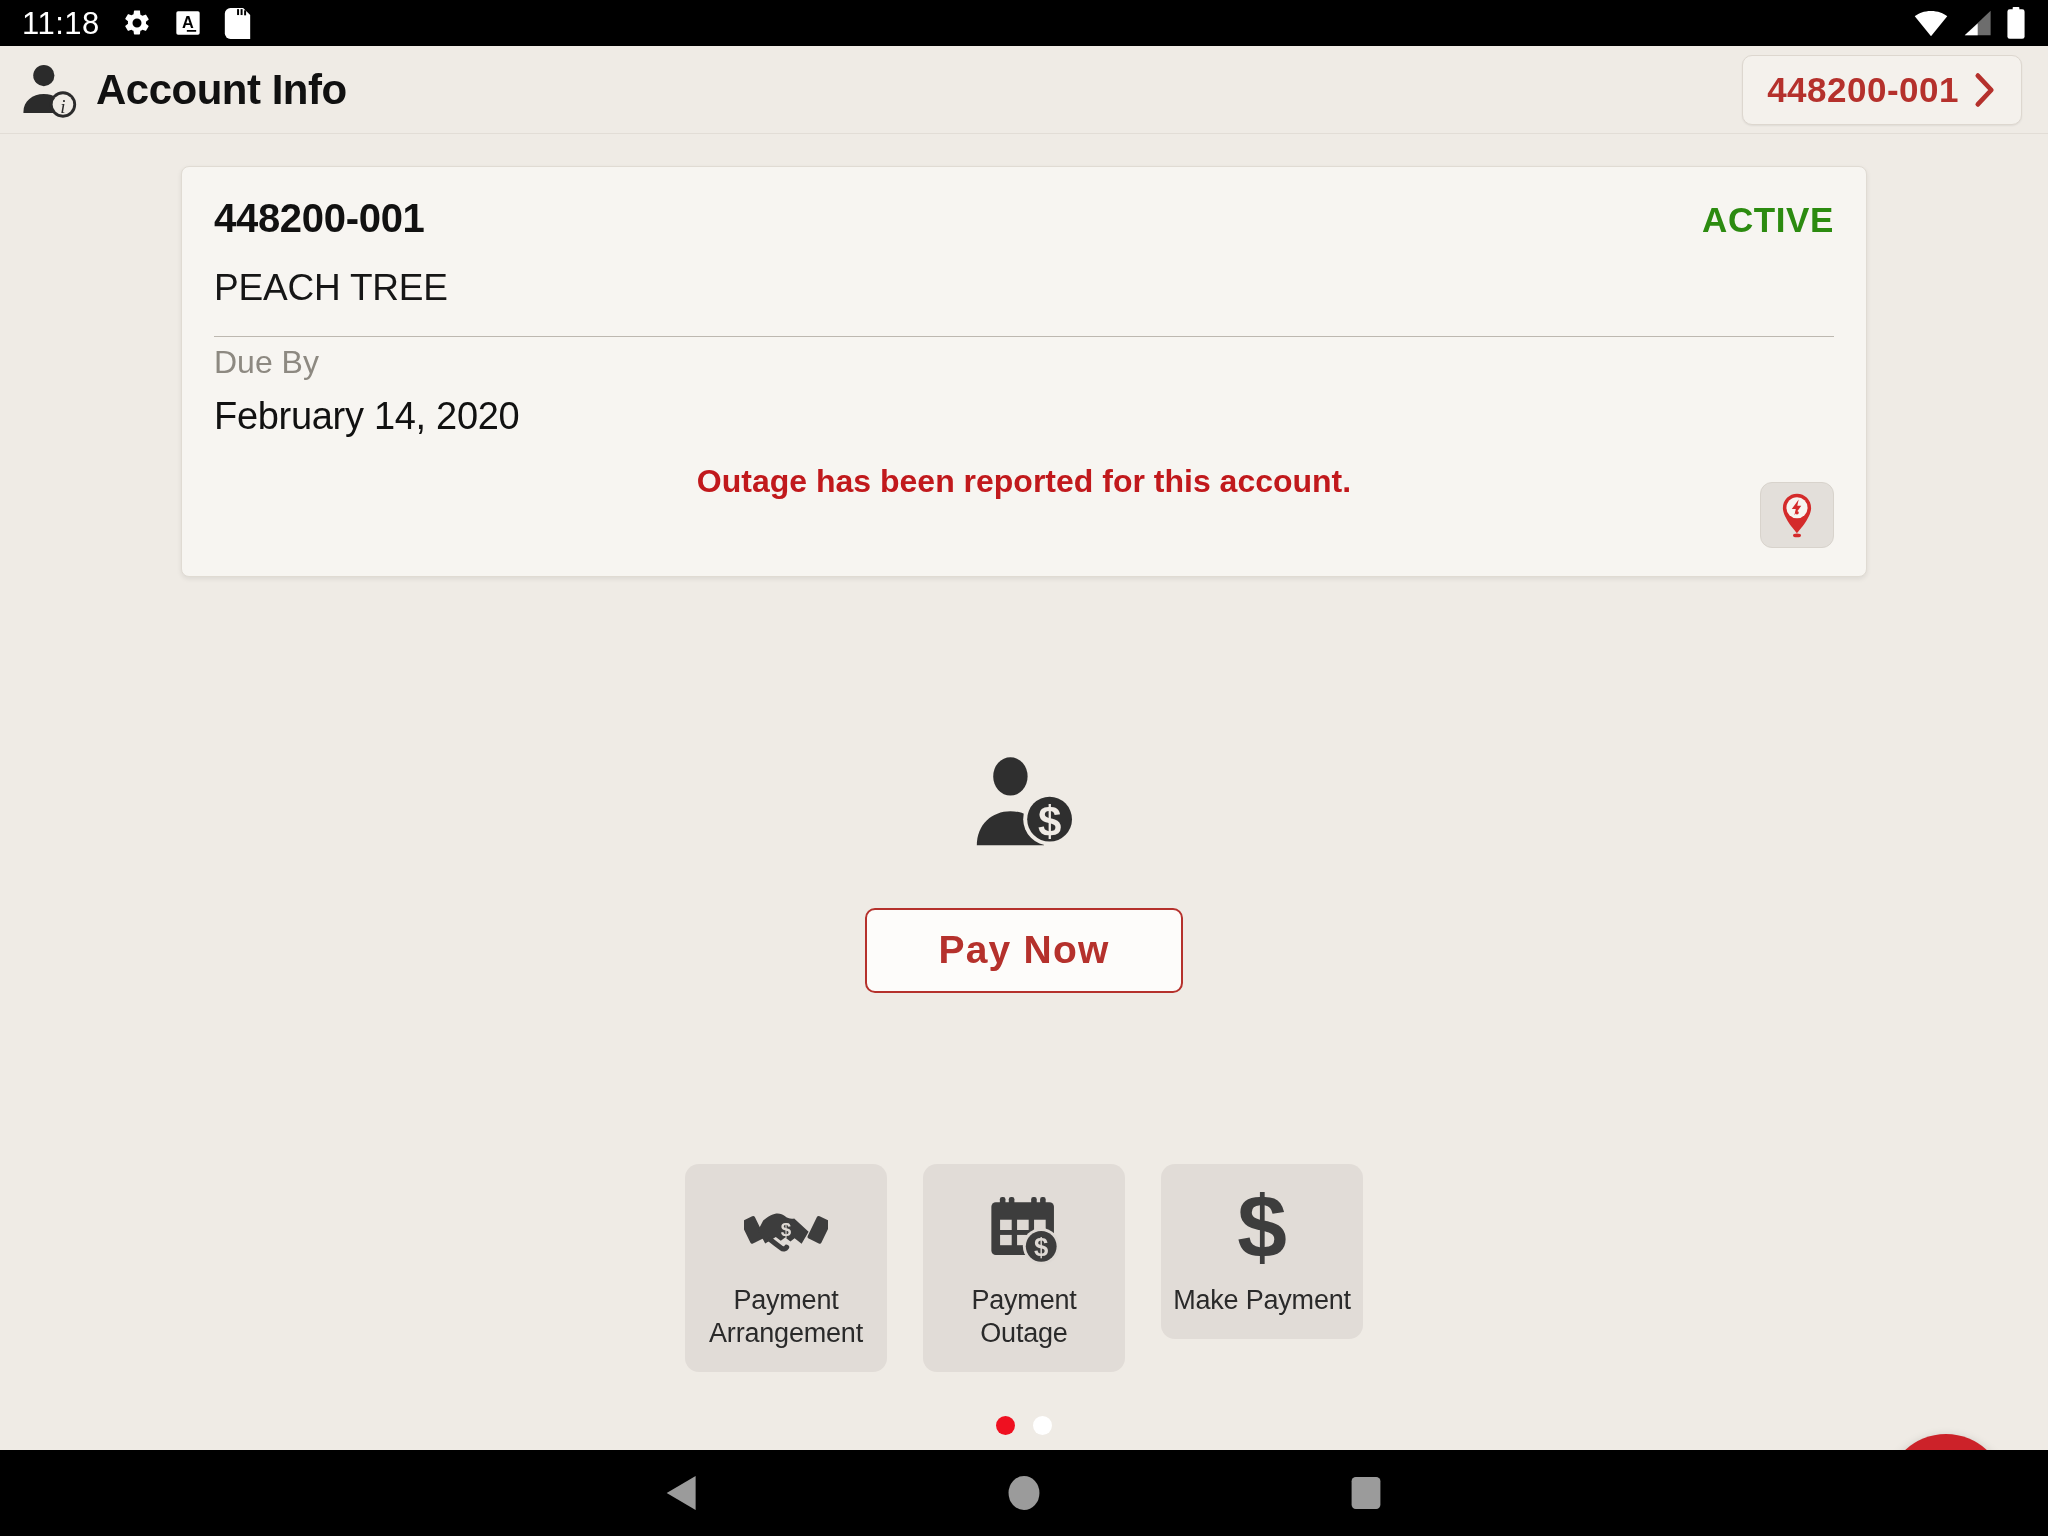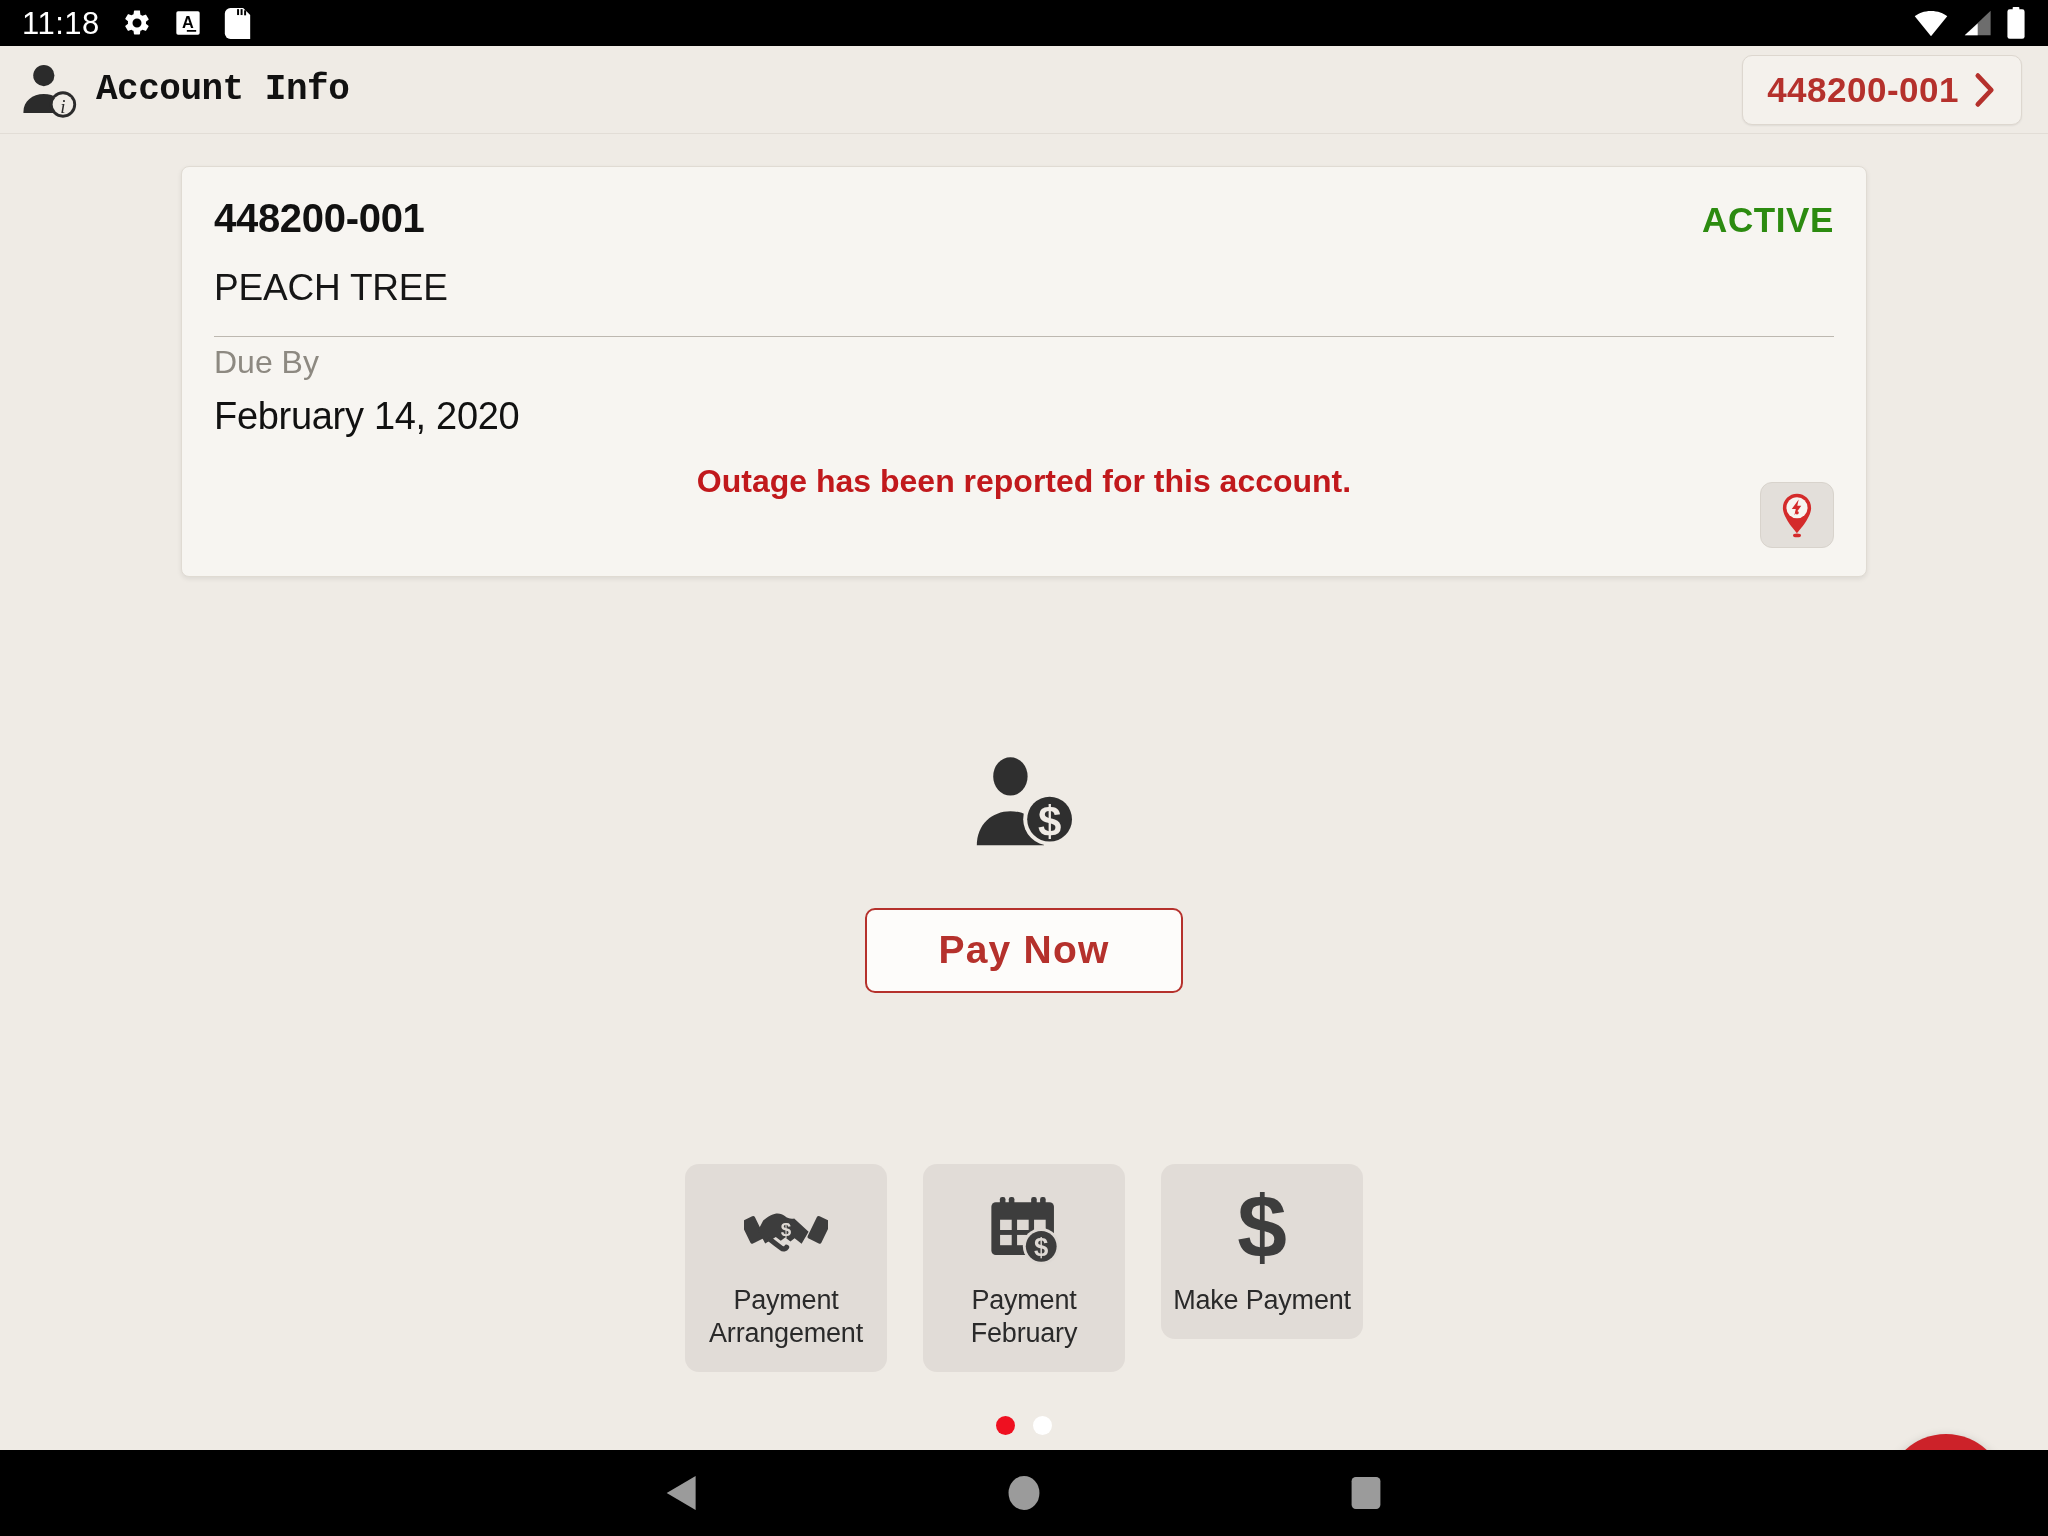--- a/index.html
+++ b/index.html
@@ -55,24 +55,24 @@
     display: flex;
     align-items: center;
     padding: 0 26px 0 18px;
     flex: none;
     border-bottom: 1px solid #e2ddd6;
     position: relative;
     z-index: 20;
   }
   .app-bar-left { display: flex; align-items: center; gap: 16px; }
   .app-title {
-    font-size: 36px;
+    font-size: 42px;
     font-weight: bold;
     color: #111111;
-    font-family: Liberation Mono, monospace;
+    font-family: Liberation Sans, sans-serif;
     letter-spacing: -0.5px;
     white-space: nowrap;
   }
   .account-chip {
     margin-left: auto;
     border: 1px solid #ddd7cf;
     border-radius: 10px;
     background: #f4f1ec;
     padding: 14px 24px;
     display: flex;
@@ -448,21 +448,21 @@
             <rect x="6.3" y="11.4" width="5.2" height="4.6" fill="#ded9d4"></rect>
             <rect x="13.9" y="11.4" width="5.2" height="4.6" fill="#ded9d4"></rect>
             <rect x="21.5" y="11.4" width="5.2" height="4.6" fill="#ded9d4"></rect>
             <rect x="6.3" y="18.2" width="5.2" height="4.6" fill="#ded9d4"></rect>
             <rect x="13.9" y="18.2" width="5.2" height="4.6" fill="#ded9d4"></rect>
             <circle cx="24.7" cy="23.3" r="8.2" fill="#ded9d4"></circle>
             <circle cx="24.7" cy="23.3" r="6.9" fill="#3d3d3d"></circle>
             <text x="24.7" y="27.6" font-size="11.5" font-weight="bold" font-family="Liberation Sans, sans-serif" text-anchor="middle" fill="#ded9d4">$</text>
           </svg>
         </span>
-        <span class="tile-label"><span>Payment</span><br><span>February</span></span>
+        <span class="tile-label"><span>Payment</span><br><span>Outage</span></span>
       </div>
 
       <div class="tile">
         <span class="tile-icon">
           <svg width="58" height="76" viewBox="0 0 26 34">
             <text x="13" y="29" font-size="40" font-weight="bold" font-family="Liberation Sans, sans-serif" text-anchor="middle" fill="#3d3d3d">$</text>
           </svg>
         </span>
         <span class="tile-label"><span>Make Payment</span></span>
       </div>

